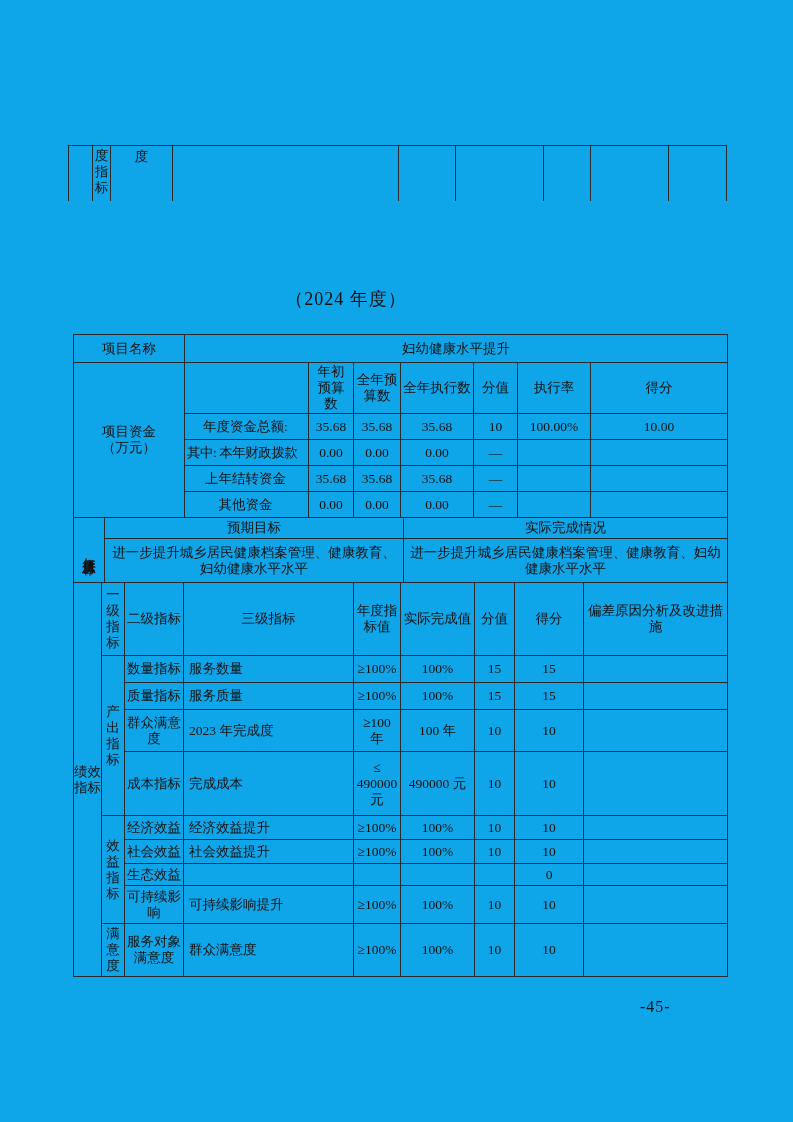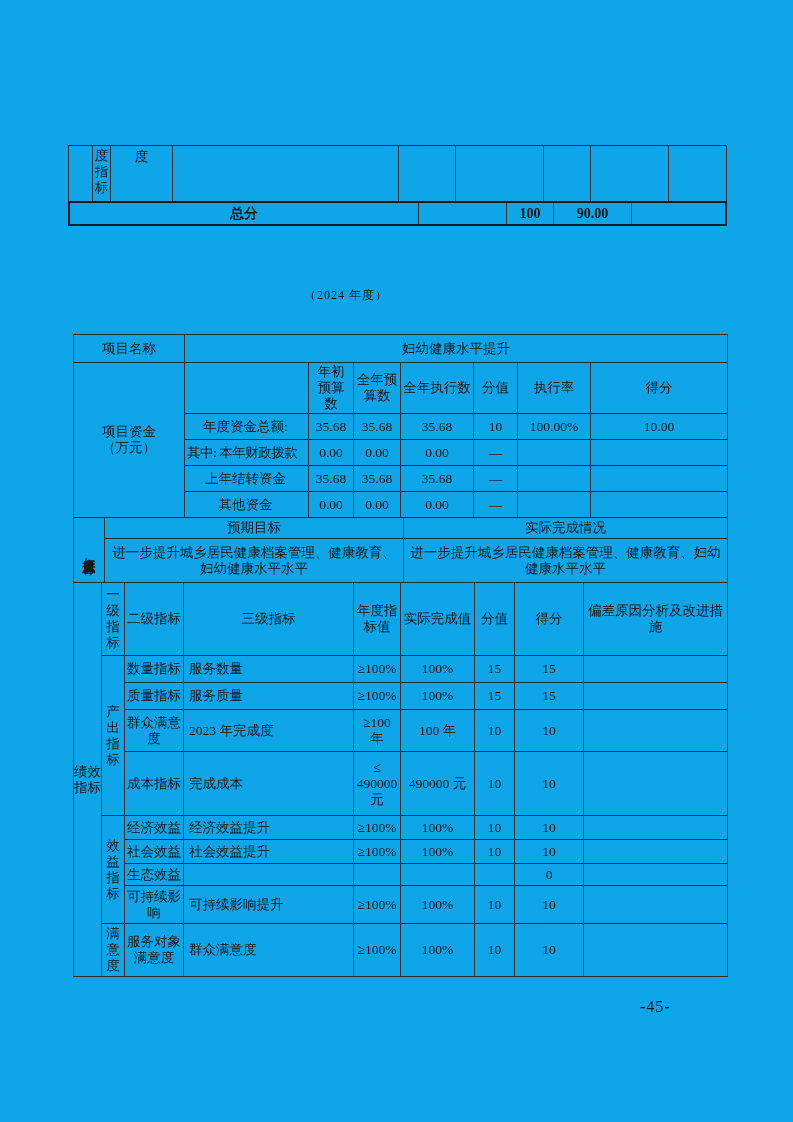--- a/index.html
+++ b/index.html
@@ -10,21 +10,21 @@
   .tt{position:absolute;left:68px;top:145px;width:659px;box-sizing:border-box;}
   .tt-r1{display:flex;height:56px;border:1px solid #2b2b2b;border-bottom:none;box-sizing:border-box;}
   .tt-r1 .c{border-right:1px solid #2b2b2b;box-sizing:border-box;font-size:13.5px;line-height:16px;text-align:center;}
   .tt-r1 .c:last-child{border-right:none;flex:1;}
   .tt-r2{display:flex;height:25px;border:2px solid #1a1a1a;box-sizing:border-box;font-weight:bold;font-size:14px;}
   .tt-r2 .c{border-right:1px solid #2b2b2b;box-sizing:border-box;display:flex;align-items:center;justify-content:center;}
   .tt-r2 .c:last-child{border-right:none;flex:1;}
   .vtop{padding-top:3px;}
 
   
-  .doc-title{position:absolute;left:0;top:287px;width:692px;text-align:center;font-size:12px;letter-spacing:1px;}
+  .doc-title{position:absolute;left:0;top:287px;width:692px;text-align:center;font-size:18px;letter-spacing:1px;}
 
   
   .main{position:absolute;left:73px;top:334px;width:654px;}
   table.sec{border-collapse:collapse;table-layout:fixed;width:654px;}
   table.sec + table.sec{margin-top:-1px;}
   .sec td{border:1px solid #2b2b2b;font-size:13.5px;line-height:16px;text-align:center;vertical-align:middle;padding:1px 2px;box-sizing:border-box;overflow:hidden;}
   .left{text-align:left !important;padding-left:5px !important;}
   .right{text-align:center;padding-right:4px !important;}
   .pre{white-space:pre-line;}
   .small{font-size:12.5px;letter-spacing:-0.3px;}
@@ -48,27 +48,20 @@
       <div class="c" style="width:24px;"></div>
       <div class="c vcell" style="width:18px;padding-top:4px;">度指标</div>
       <div class="c vtop" style="width:62px;">度</div>
       <div class="c" style="width:226px;"></div>
       <div class="c" style="width:57px;"></div>
       <div class="c" style="width:88px;"></div>
       <div class="c" style="width:47px;"></div>
       <div class="c" style="width:78px;"></div>
       <div class="c"></div>
     </div>
-    <div class="tt-r2">
-      <div class="c" style="width:349px;">总分</div>
-      <div class="c" style="width:88px;"></div>
-      <div class="c" style="width:47px;">100</div>
-      <div class="c" style="width:78px;">90.00</div>
-      <div class="c"></div>
-    </div>
   </div>
 
   <div class="doc-title">（2024 年度）</div>
 
   <div class="main">
 
     <table class="sec">
       <colgroup>
           <col style="width:111px">
           <col style="width:218px">

